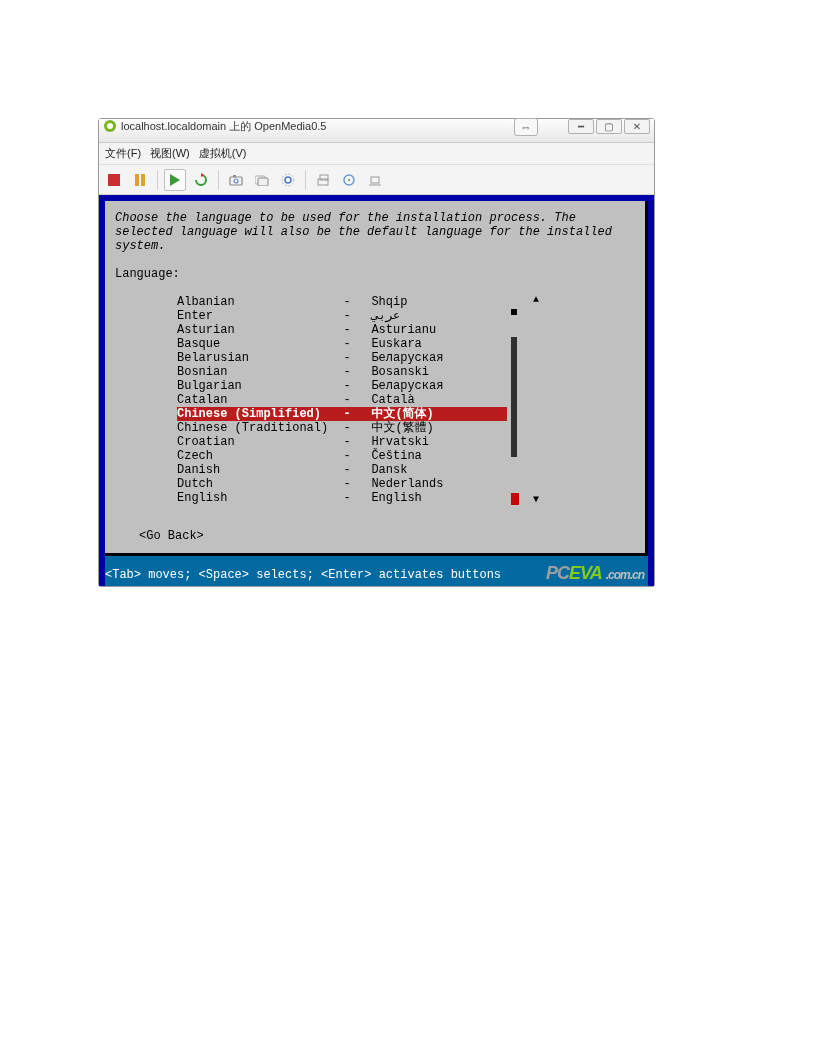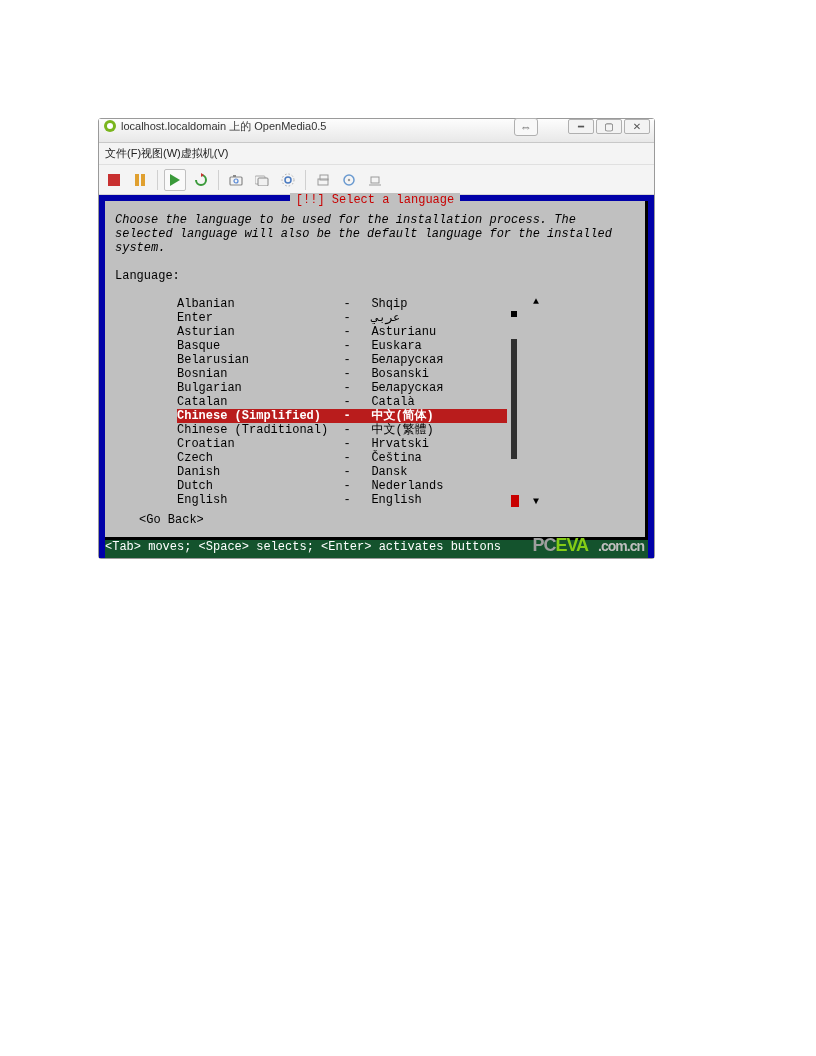--- a/index.html
+++ b/index.html
@@ -64,21 +64,21 @@
       font-size: 12px;
       color: #666;
     }
     .menubar {
       height: 22px;
       background: #f4f4f4;
       display: flex;
       align-items: center;
       padding: 0 6px;
       font-size: 11px;
-      gap: 0;
+      gap: 9px;
       border-bottom: 1px solid #e0e0e0;
     }
     .menu-item { color: #222; cursor: default; }
     .toolbar {
       height: 30px;
       background: #f4f4f4;
       display: flex;
       align-items: center;
       padding: 0 4px;
       gap: 4px;
@@ -167,43 +167,44 @@
       height: 12px;
       background: #c80000;
       right: -12px;
     }
     .scroll-arrow {
       position: absolute;
       right: -22px;
       font-size: 10px;
       color: #000;
     }
-    .go-back { margin-top: 6px; margin-left: 24px; }
+    .go-back { margin-top: 24px; margin-left: 24px; }
     .footer-keys {
-      background: #14532d;
+      background: #0369a1;
       color: #fff;
       font-family: "Courier New", monospace;
       font-size: 12px;
-      padding: 0 0 4px 0;
+      padding: 12px 0 4px 0;
     }
     .watermark {
       position: absolute;
       right: 10px;
       bottom: 2px;
       font-family: Arial, sans-serif;
       font-weight: bold;
+      font-style: italic;
       font-size: 18px;
       color: #c5c5c5;
       letter-spacing: -1px;
       display: flex;
       align-items: baseline;
     }
     .watermark .pc { color: #9f9f9f; }
     .watermark .eva { color: #84cc16; }
-    .watermark .com { font-size: 14px; color: #bfbfbf; margin-left: 10px; }
+    .watermark .com { font-size: 12px; color: #bfbfbf; margin-left: 4px; }
   </style>
 </head>
 <body>
 
 <div class="window">
 
   <div class="titlebar">
     <span class="titlebar-icon">
       <svg viewBox="0 0 14 14">
           <circle cx="7" cy="7" r="6" fill="#7ab51d"></circle>
@@ -285,23 +286,20 @@
     <div class="tbtn">
         <svg width="14" height="12" viewBox="0 0 14 12">
           <rect x="3" y="3" width="8" height="6" fill="none" stroke="#999" stroke-width="1"></rect>
           <line x1="1" y1="11" x2="13" y2="11" stroke="#999" stroke-width="1"></line>
         </svg>
       </div>
   </div>
 
   <div class="content">
     <div class="dialog">
-      <div class="dialog-title-wrap">
-        <span class="dialog-title">[!!] Select a language</span>
-      </div>
       <div class="dialog-desc">Choose the language to be used for the installation process. The selected language will also be the default language for the installed system.</div>
       <div class="dialog-lang-lbl">Language:</div>
 
       <div class="lang-list" id="lang-list">
         <div class="scroll-track">
           <span class="scroll-arrow" style="top:-2px;">▲</span>
           <div class="scroll-tick" style="top:14px;"></div>
           <div class="scroll-thumb"></div>
           <span class="scroll-arrow" style="bottom:-2px;">▼</span>
         </div>

